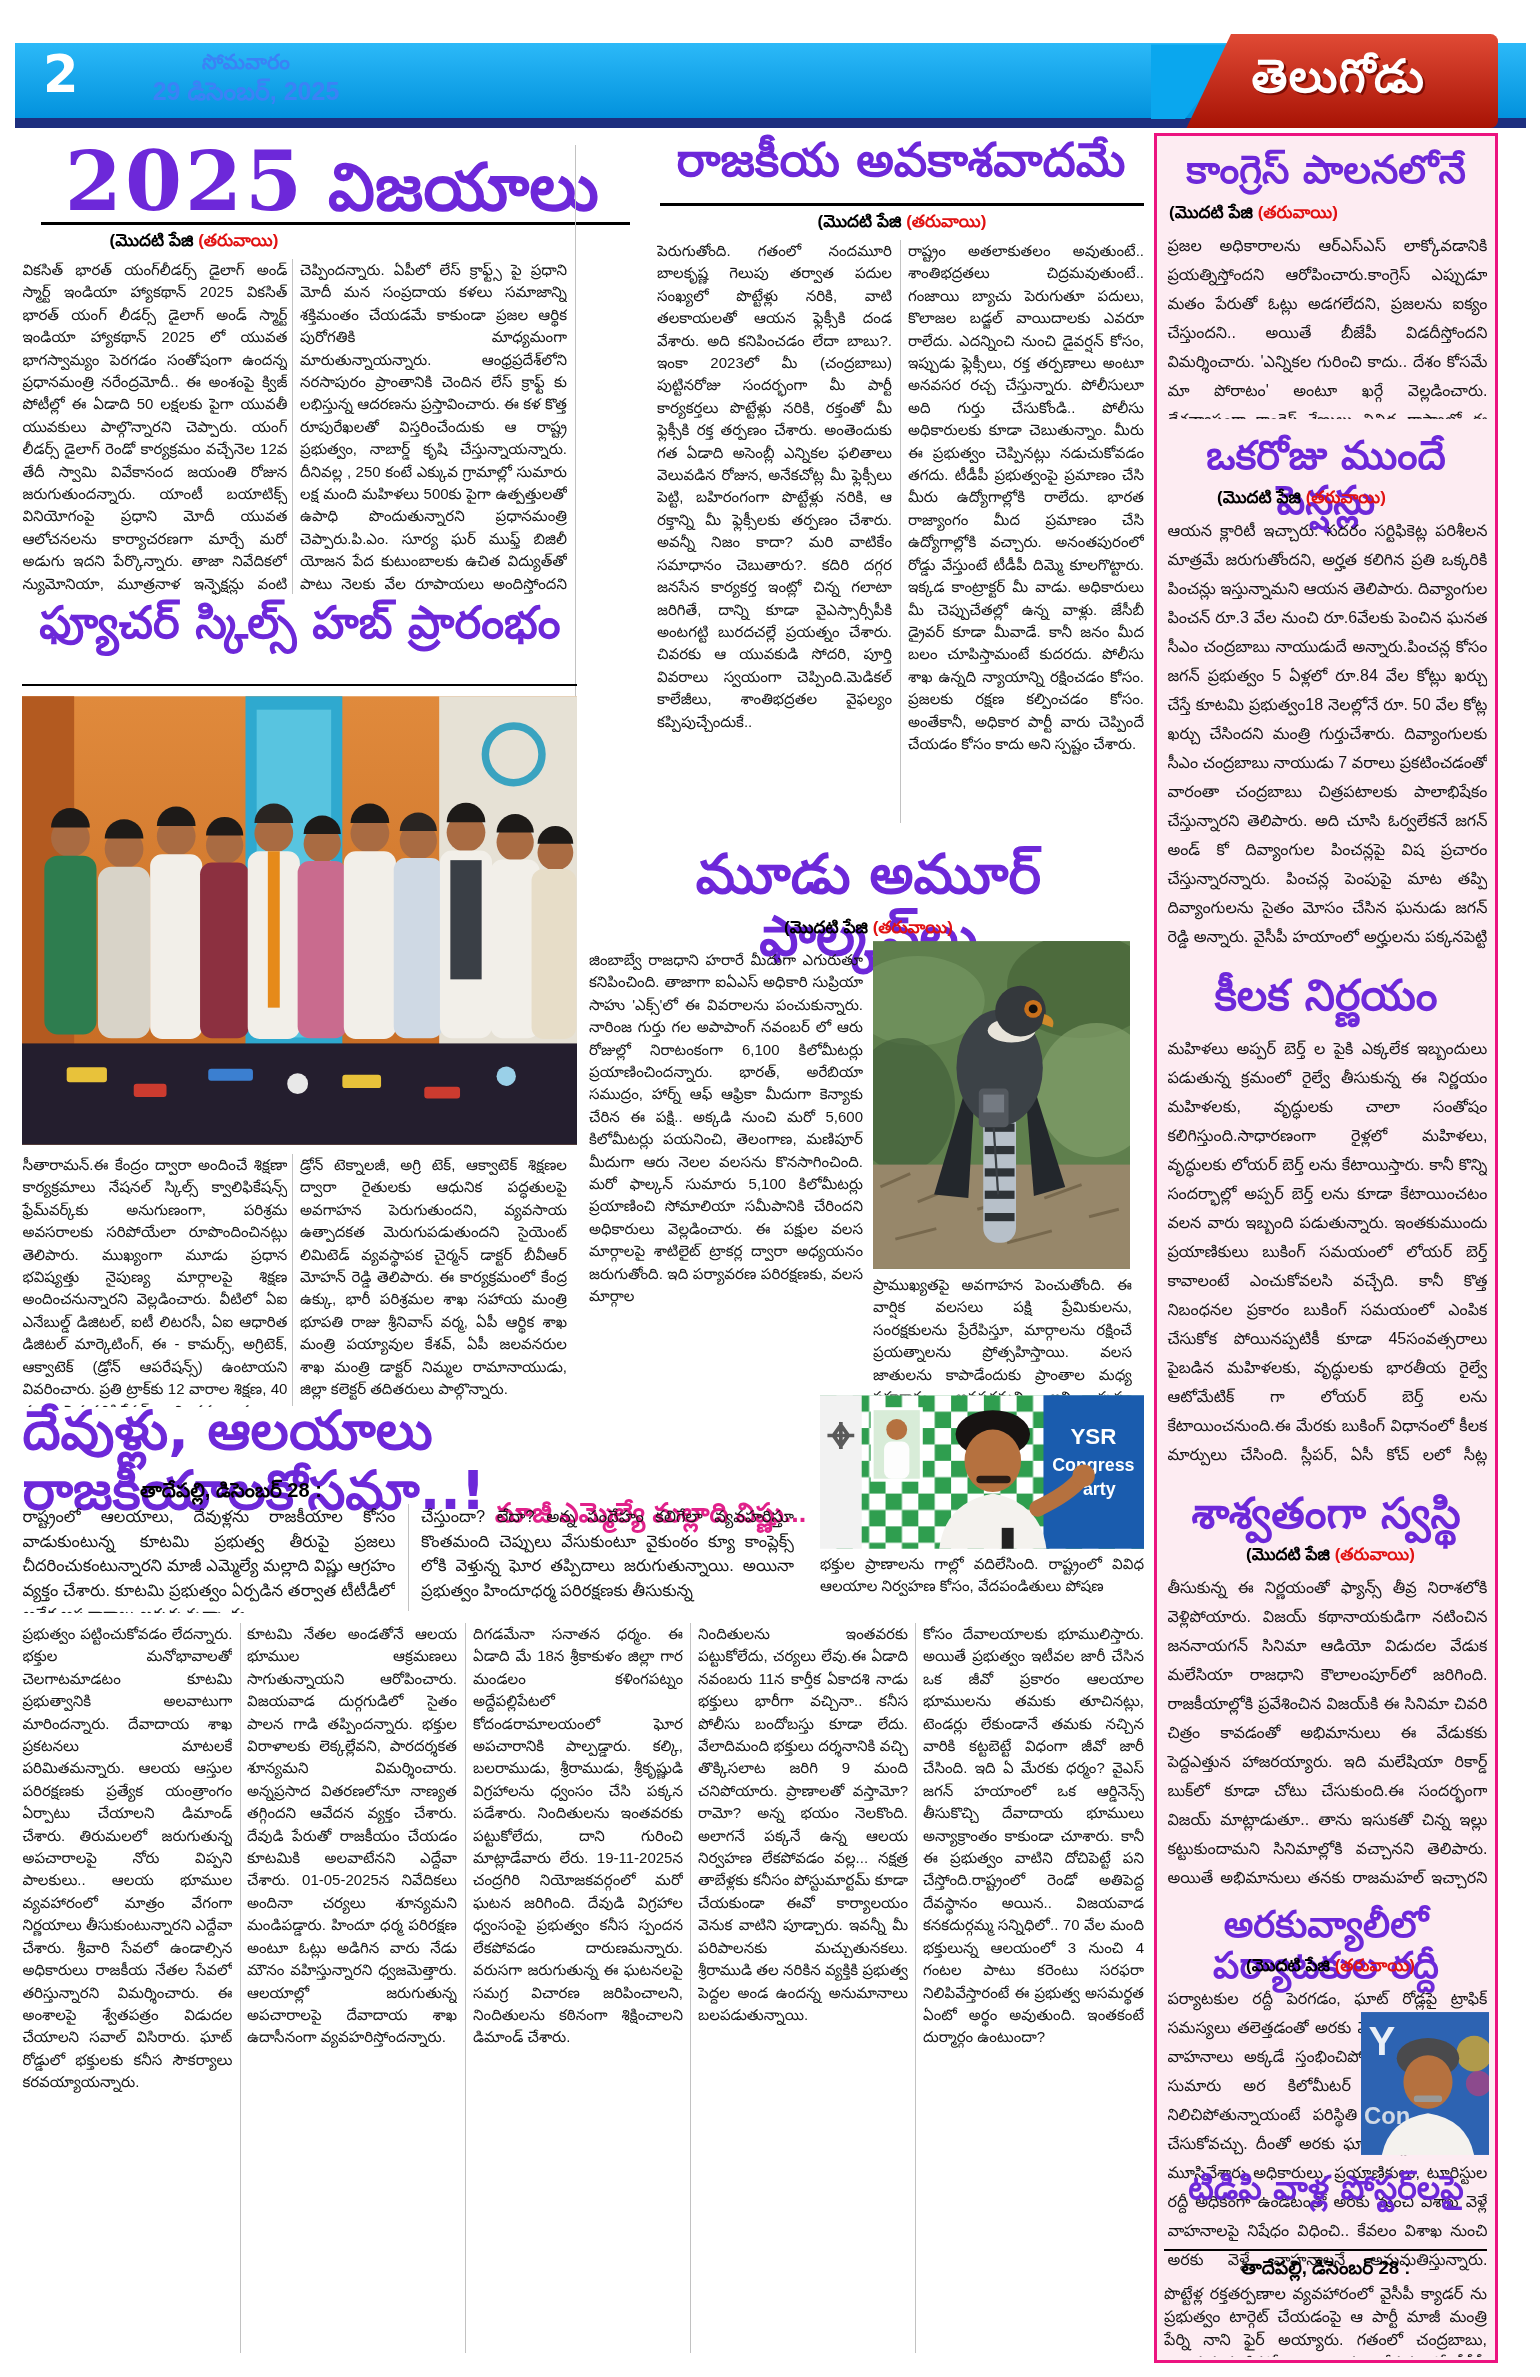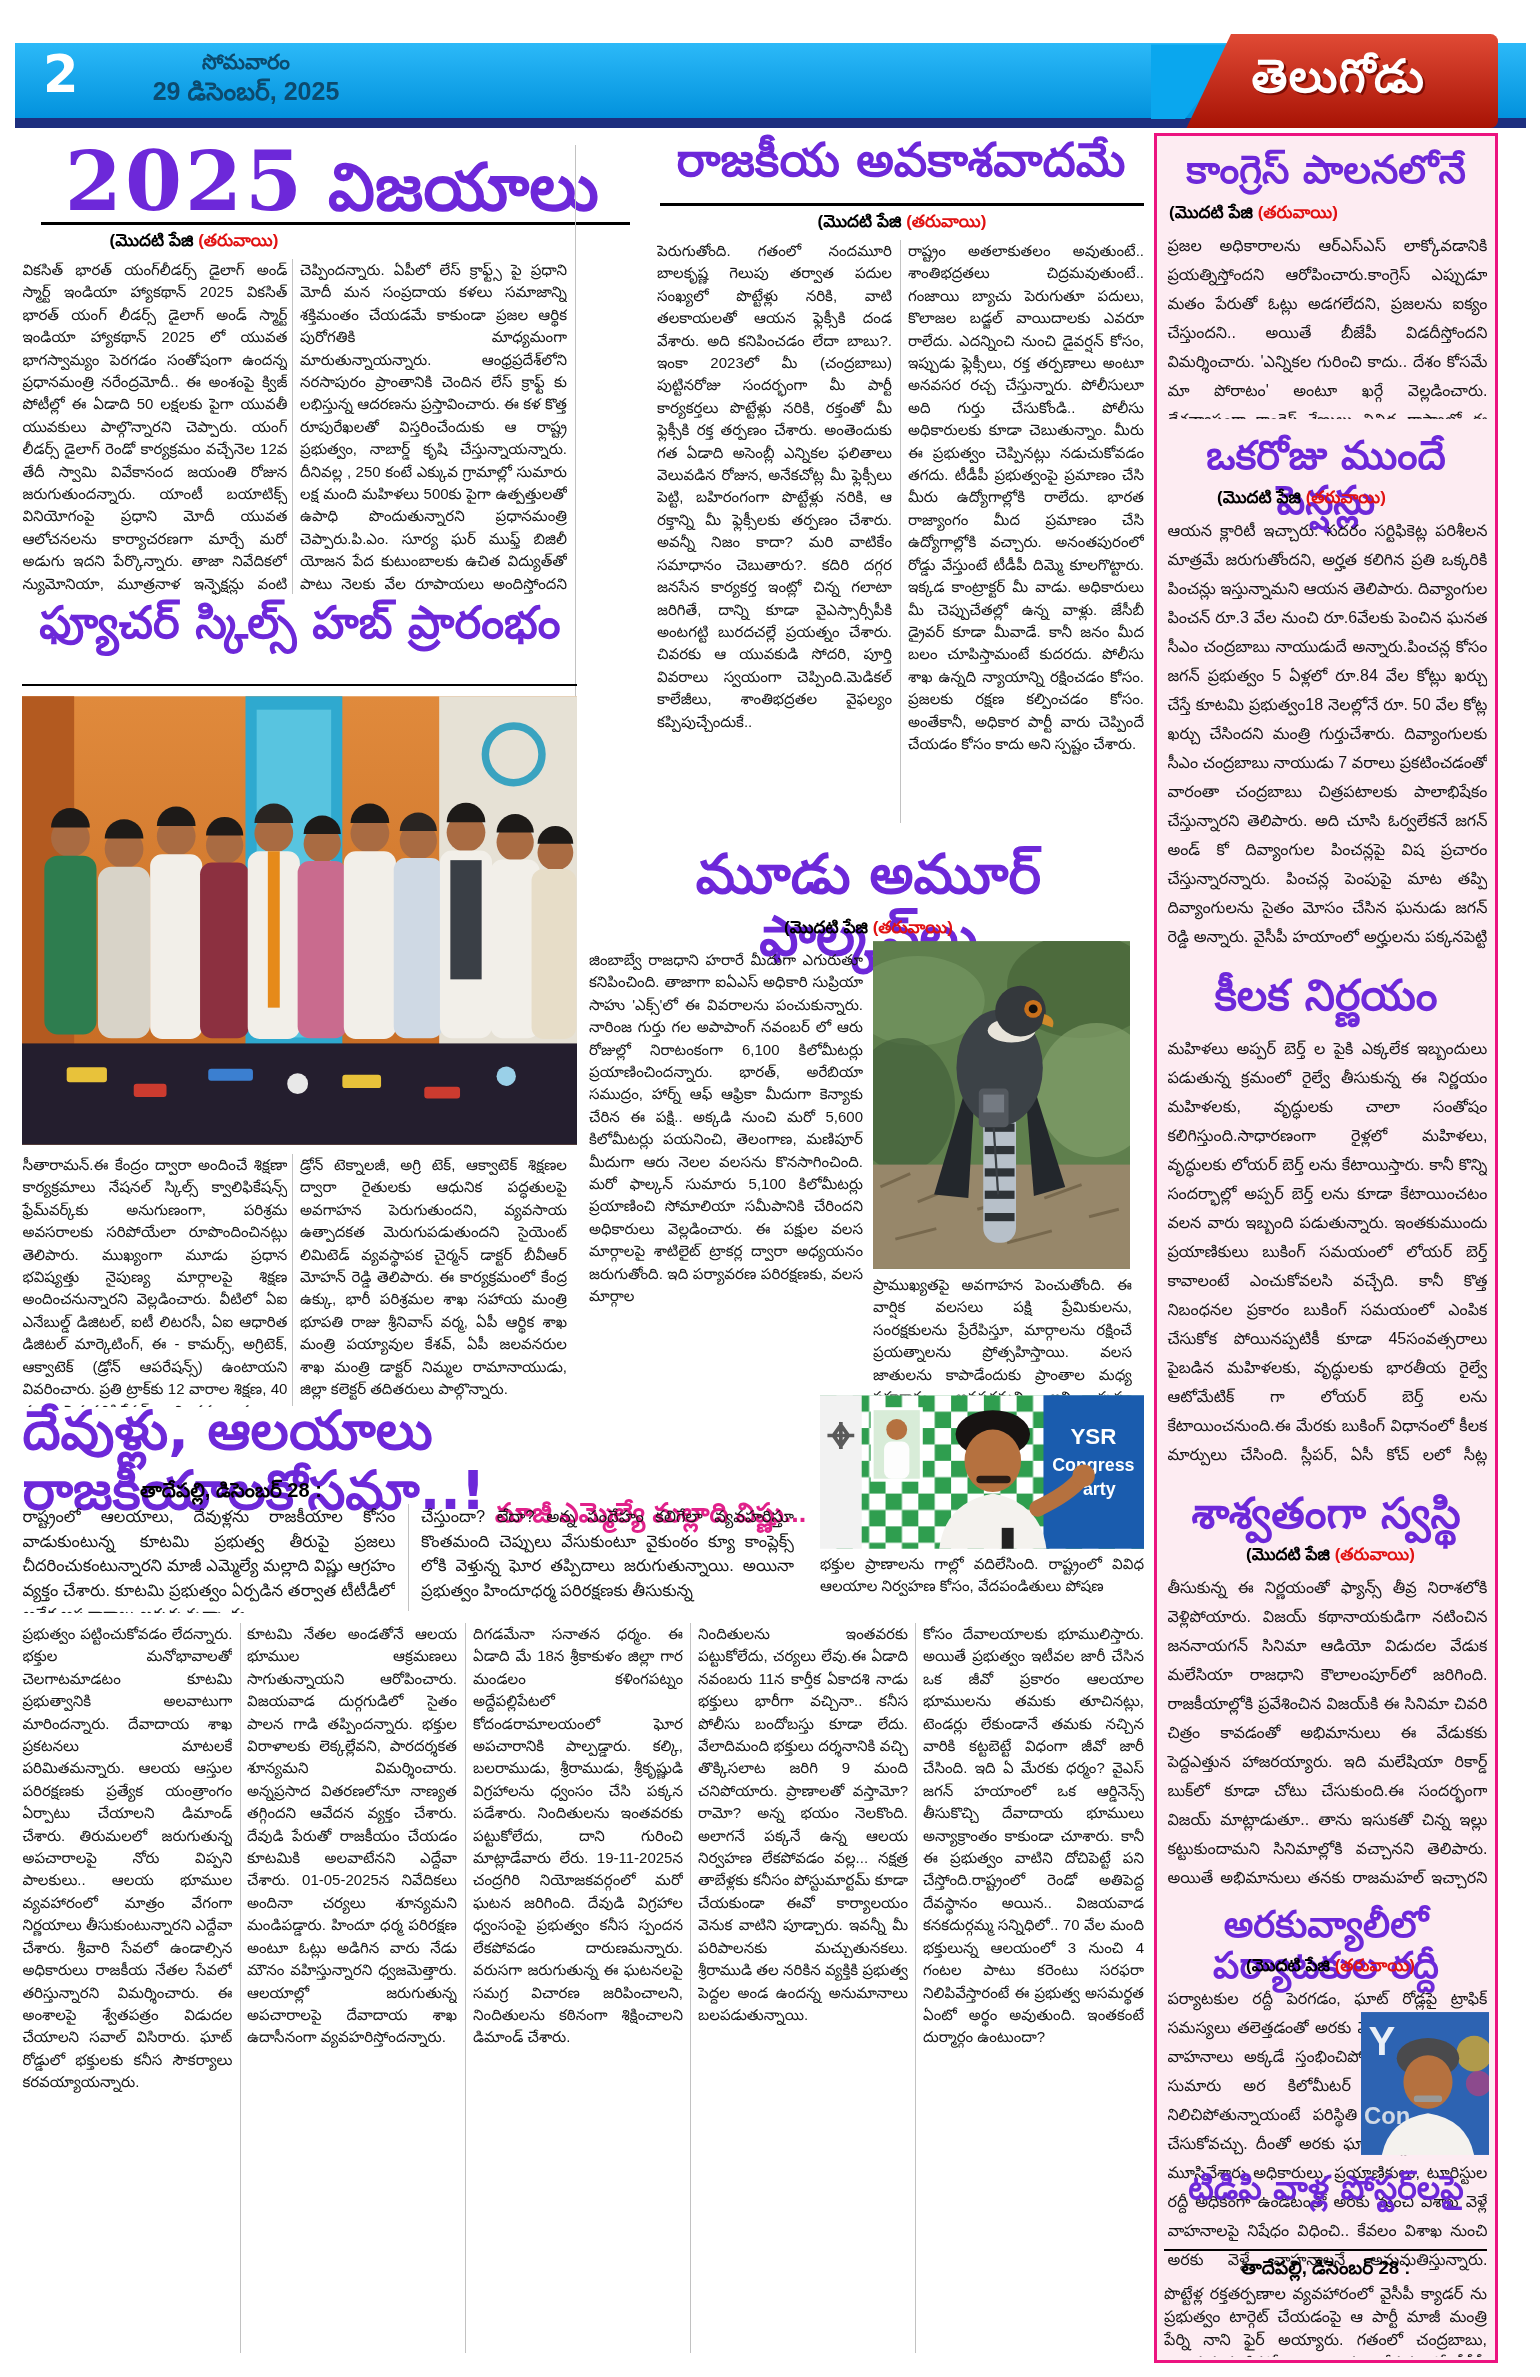--- a/index.html
+++ b/index.html
@@ -4,21 +4,21 @@
 <style>
   html,body{margin:0;padding:0;background:#ffffff;}
   .page{position:relative;width:1541px;height:2377px;background:#fff;overflow:hidden;
         font-family:"Liberation Sans", sans-serif;color:#141414;}
   
   .hbar{position:absolute;left:15px;top:43px;width:1511px;height:75px;
         background:linear-gradient(#2cb9f8,#0292dd);}
   .hnavy{position:absolute;left:15px;top:118px;width:1511px;height:10.4px;background:#1d2e7e;}
   .pagenum{position:absolute;left:43px;top:45px;font-size:51px;font-weight:900;color:#fff;
            font-family:"DejaVu Sans", sans-serif;}
-  .daydate{position:absolute;left:112px;top:48px;width:268px;text-align:center;color:#0c4a6e;font-weight:bold;}
+  .daydate{position:absolute;left:112px;top:48px;width:268px;text-align:center;color:#3b82f6;font-weight:bold;}
   .daydate .d1{font-size:21px;display:block;line-height:27px;}
   .daydate .d2{font-size:25px;display:block;line-height:33px;}
   .masthead{position:absolute;left:1151px;top:34px;width:347px;height:94px;}
   .m-blue{position:absolute;left:0;top:10.4px;width:112px;height:75px;background:#0aa7ee;
           clip-path:polygon(0 0,80% 0,30% 100%,0 100%);}
   .m-red{position:absolute;left:28px;top:0;right:0;bottom:0;border-radius:7.5px;
          background:linear-gradient(#e04a35,#a81305);
          clip-path:polygon(52px 0,100% 0,100% 100%,7.5px 100%);
          display:flex;align-items:center;justify-content:center;}
   .m-text{color:#fff;font-size:46px;font-weight:900;letter-spacing:1.5px;

